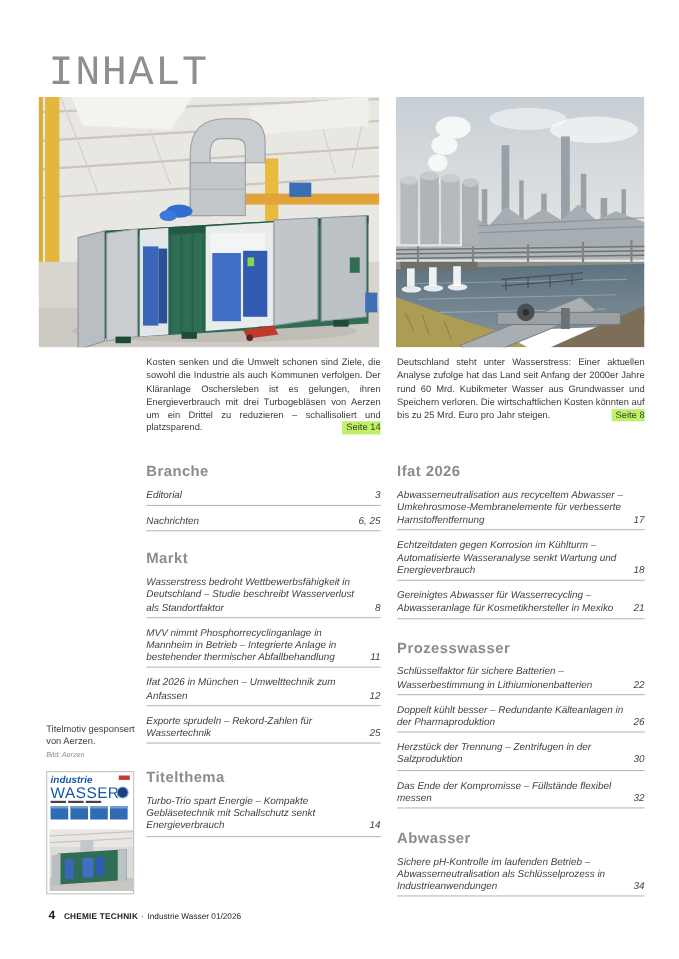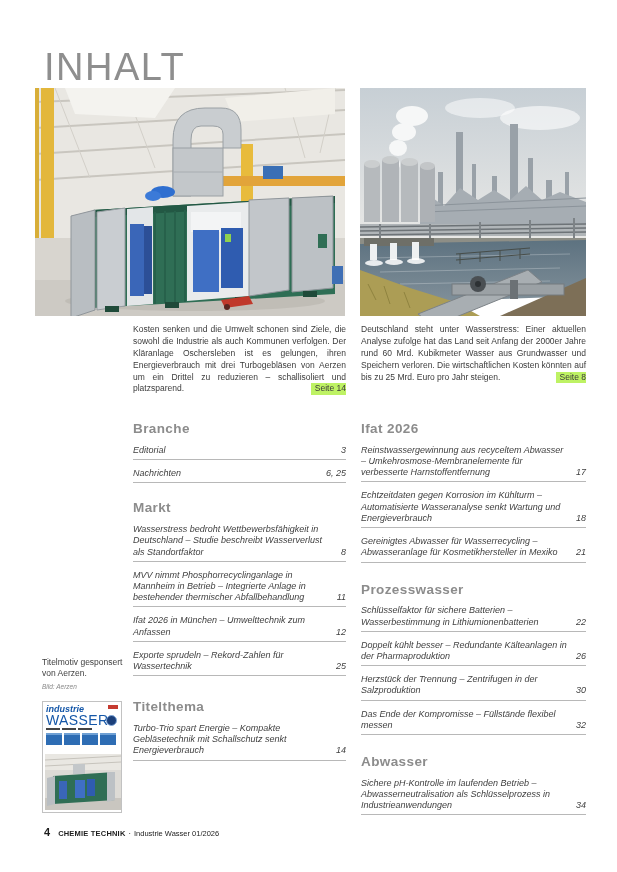--- a/index.html
+++ b/index.html
@@ -8,21 +8,21 @@
     position:relative;
     width:617px; height:872px;
     background:#ffffff;
     font-family:"Liberation Sans", sans-serif;
     color:#3f3f3f;
     overflow:hidden;
   }
   .page-title {
     position:absolute; left:44px; top:48px;
     font-size:38px; font-weight:400; letter-spacing:1.5px;
-    color:#8e8e8e; line-height:1;
+    color:#8e8e8e; line-height:1;font-family:Liberation Mono, monospace;
   }
   .photo { position:absolute; top:88px; overflow:hidden; }
   .photo-left  { left:35px;  width:310px; height:228px; }
   .photo-right { left:360px; width:226px; height:228px; }
 
   .caption {
     position:absolute; top:324px;
     font-size:8.5px; line-height:1.4; color:#3b3b3b;
     text-align:justify;
   }
@@ -322,21 +322,21 @@
       <span class="etitle">Turbo-Trio spart Energie – Kompakte Gebläsetechnik mit Schallschutz senkt Energieverbrauch</span>
       <span class="epage">14</span>
     </div>
   </div>
 </div>
 
 <div class="toc-col toc-col-right">
   <div class="toc-section">
     <div class="toc-heading">Ifat 2026</div>
     <div class="toc-entry">
-      <span class="etitle">Reinstwassergewinnung aus recyceltem Abwasser – Umkehrosmose-Membranelemente für verbesserte Harnstoffentfernung</span>
+      <span class="etitle">Abwasserneutralisation aus recyceltem Abwasser – Umkehrosmose-Membranelemente für verbesserte Harnstoffentfernung</span>
       <span class="epage">17</span>
     </div>
     <div class="toc-entry">
       <span class="etitle">Echtzeitdaten gegen Korrosion im Kühlturm – Automatisierte Wasseranalyse senkt Wartung und Energieverbrauch</span>
       <span class="epage">18</span>
     </div>
     <div class="toc-entry">
       <span class="etitle">Gereinigtes Abwasser für Wasserrecycling – Abwasseranlage für Kosmetikhersteller in Mexiko</span>
       <span class="epage">21</span>
     </div>

